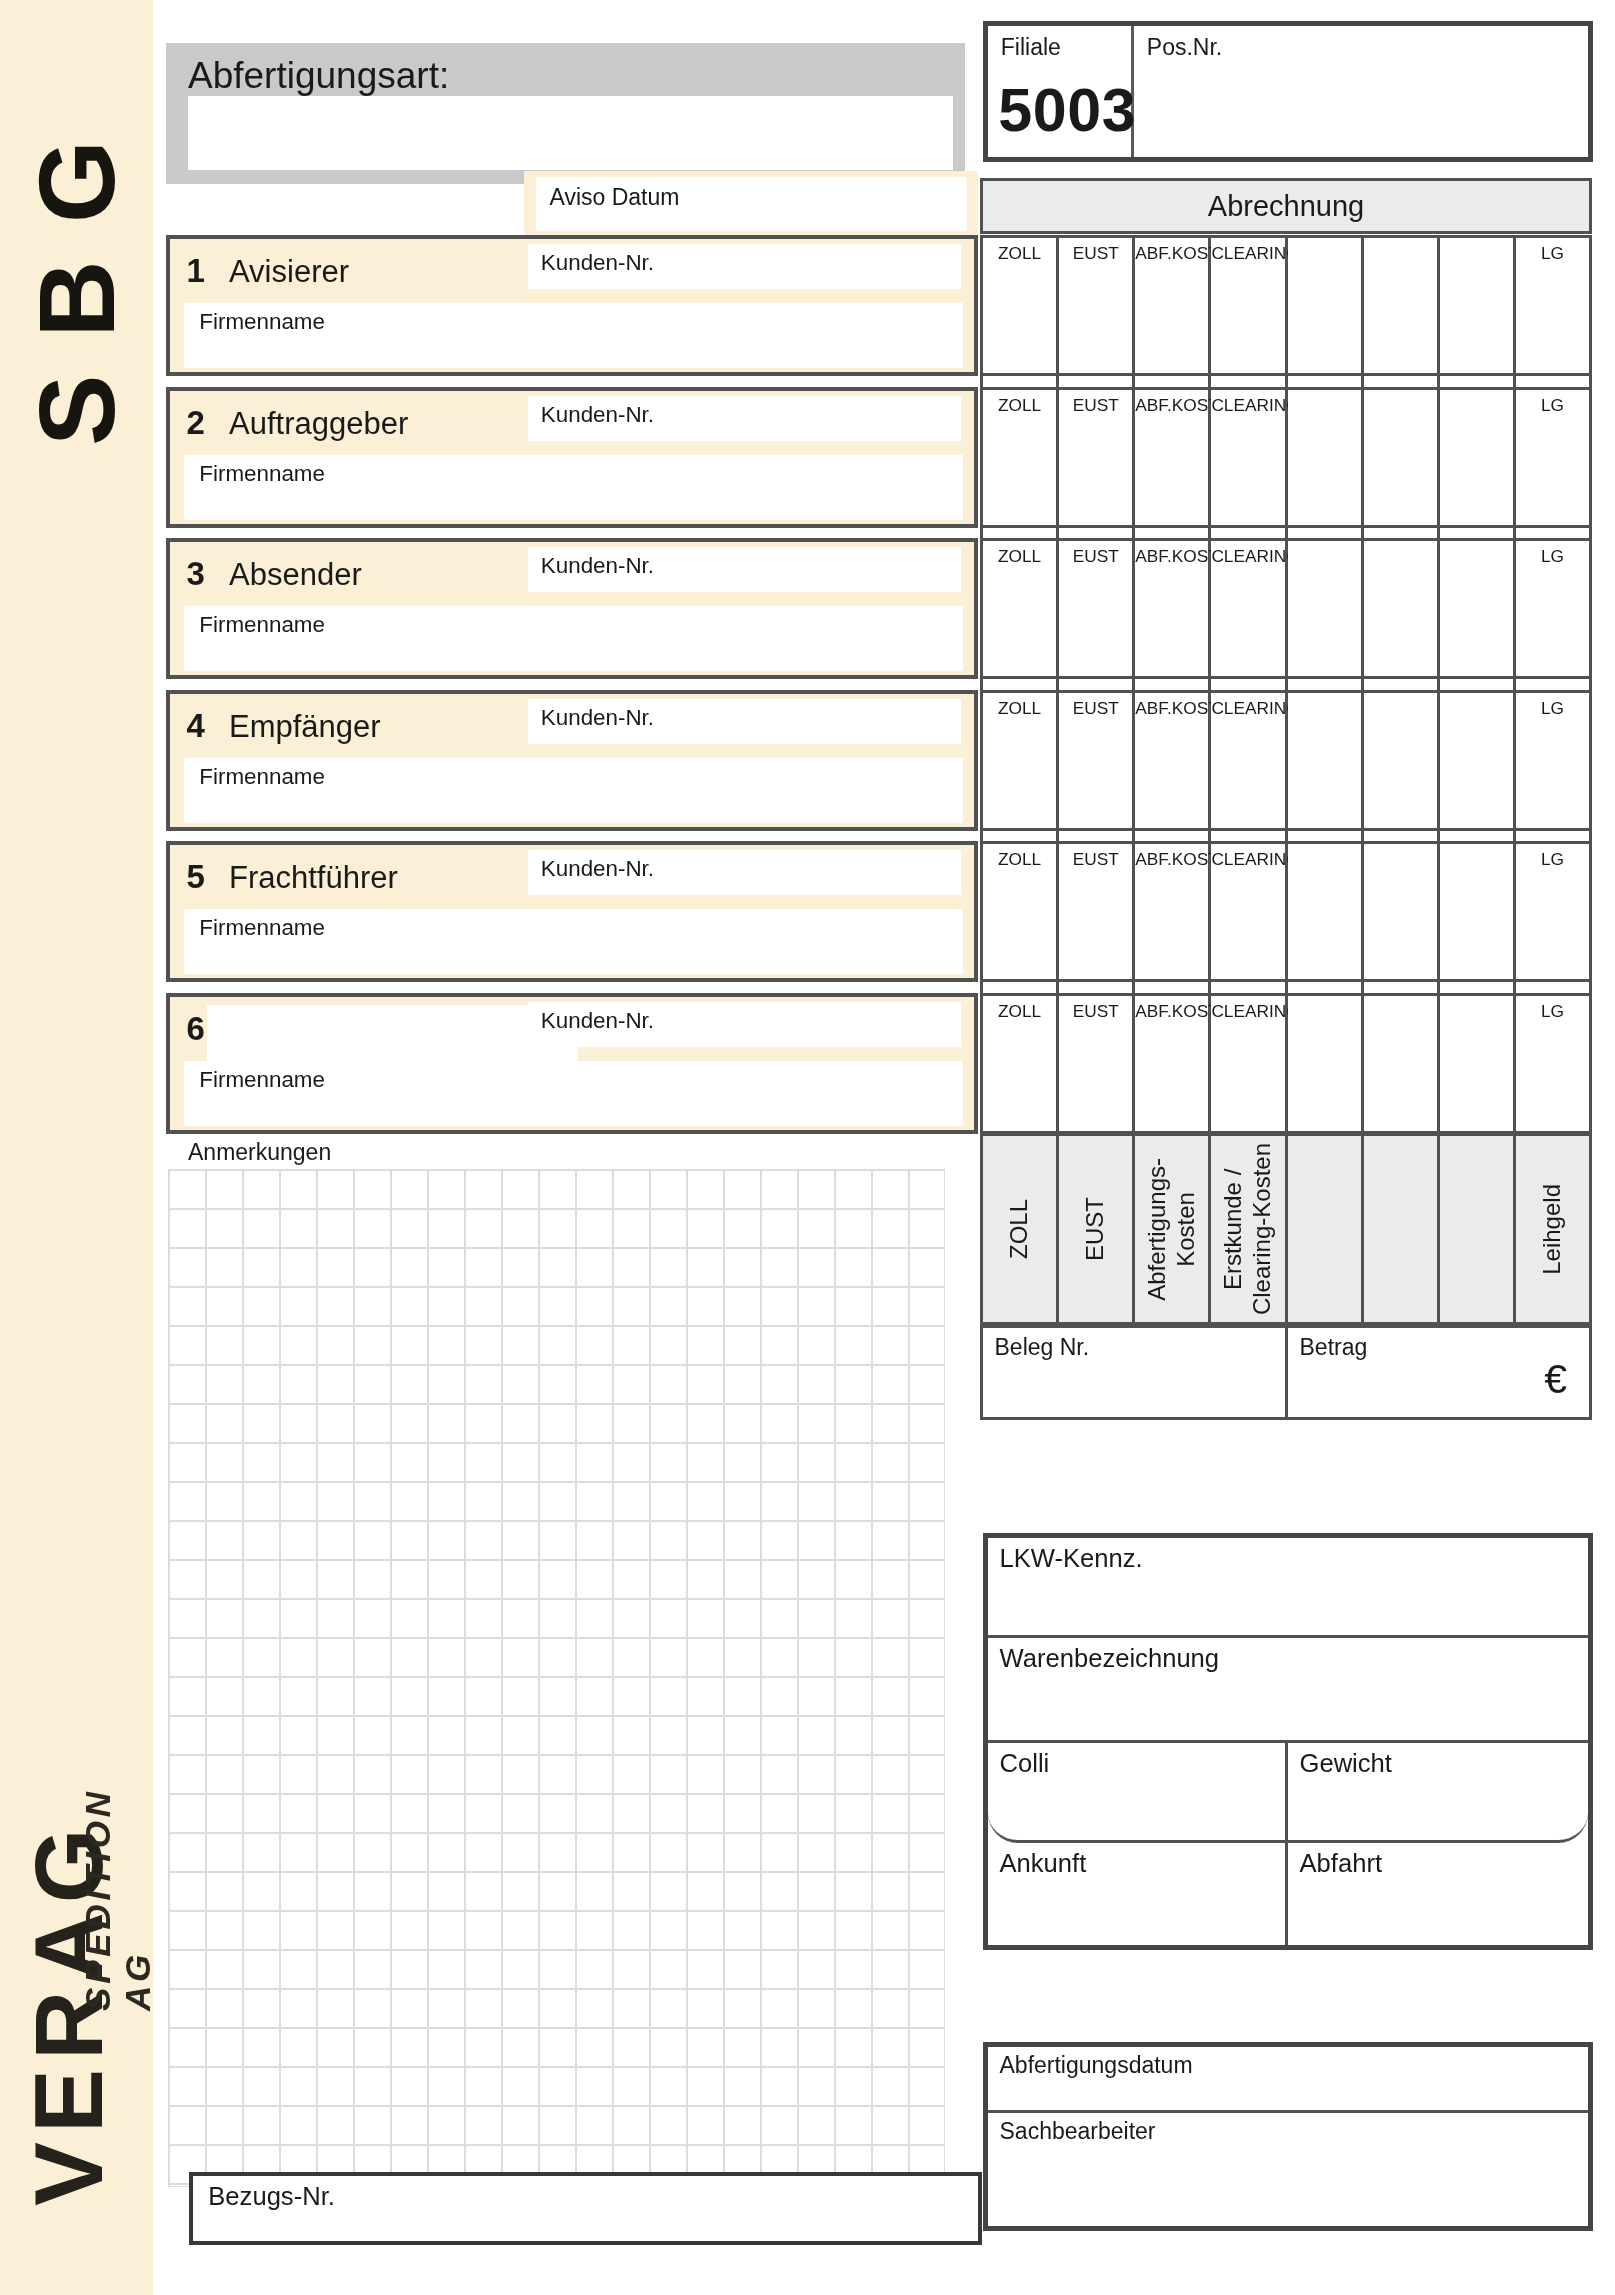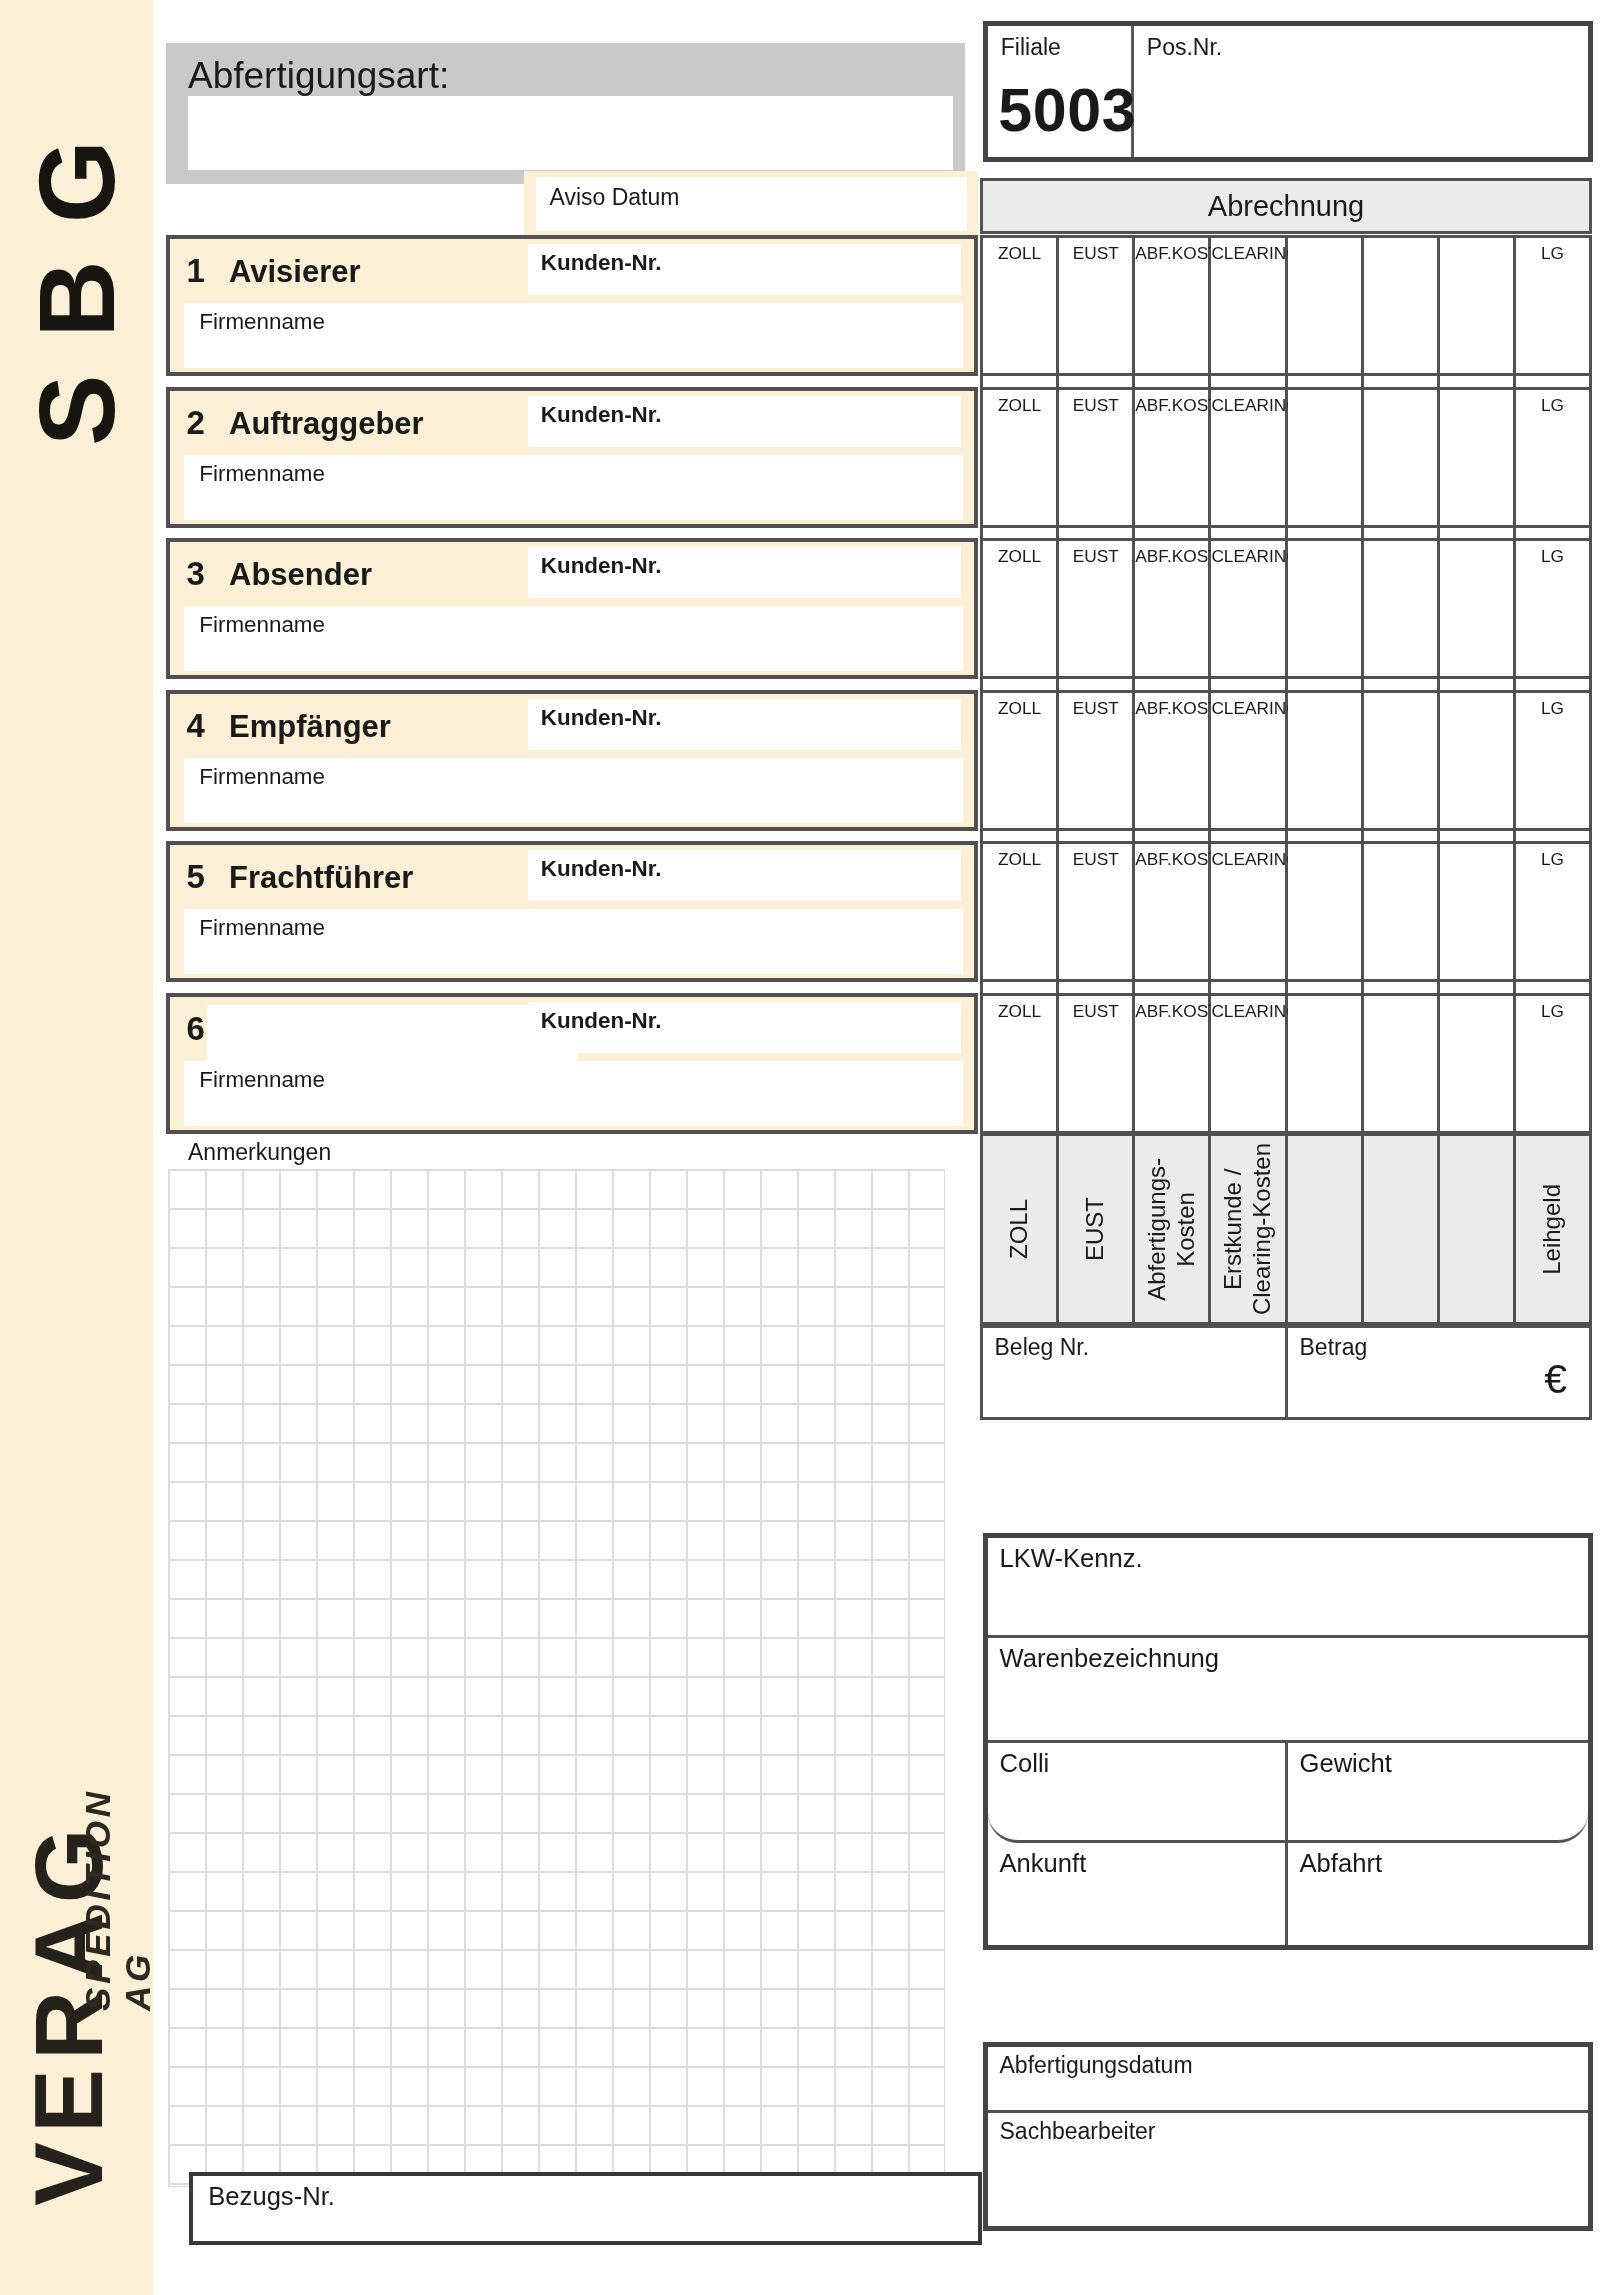--- a/index.html
+++ b/index.html
@@ -42,22 +42,22 @@
 
   
   .aviso-wrap{position:absolute;left:524px;top:171px;width:454px;height:64px;background:var(--cream);}
   .aviso-box{position:absolute;left:11.5px;top:6.4px;width:431px;height:54px;background:#fff;}
   .aviso-label{position:absolute;left:14px;top:6.4px;font-size:23px;}
 
   
   .section{position:absolute;left:166px;width:812px;height:141px;background:var(--cream);
     border:4.5px solid #515151;}
   .sec-num{position:absolute;left:16.6px;top:12.8px;font-size:33px;font-weight:700;}
-  .sec-label{position:absolute;left:59px;top:15.3px;font-size:31px;font-weight:bold;}
-  .sec-kunden{position:absolute;left:358px;top:4.5px;width:433px;height:51px;background:#fff;font-weight:bold;}
+  .sec-label{position:absolute;left:59px;top:15.3px;font-size:31px;}
+  .sec-kunden{position:absolute;left:358px;top:4.5px;width:433px;height:45px;background:#fff;}
   .sec-kunden .field-label{position:absolute;left:12.8px;top:6.4px;font-size:22.4px;}
   .sec-firma{position:absolute;left:14px;top:64px;width:779px;height:65px;background:#fff;text-align:center;}
   .sec-firma .field-label{position:absolute;left:15.3px;top:6.4px;font-size:22.4px;}
   .sec-emptybox{position:absolute;left:37px;top:7.7px;width:371px;height:56px;background:#fff;}
 
   
   .abr-header{position:absolute;left:980px;top:178px;width:612px;height:56px;background:var(--light-gray);
     border:3.8px solid #515151;display:flex;align-items:center;justify-content:center;font-size:29px;}
   .abr-underlay{position:absolute;left:980px;top:235px;width:612px;height:898px;background:#fff;
     border-left:3.8px solid #515151;border-right:3.8px solid #515151;display:flex;}

